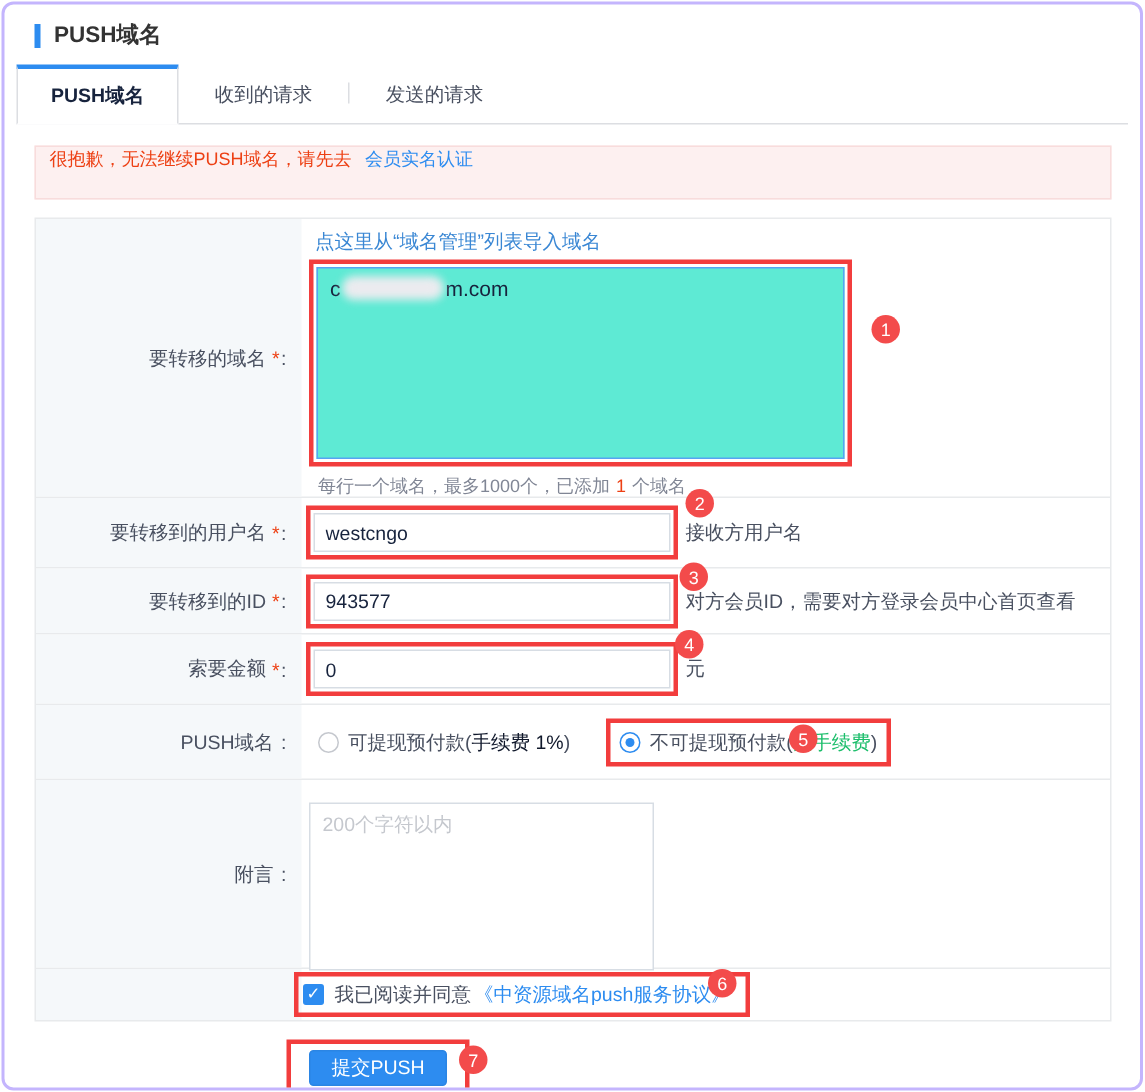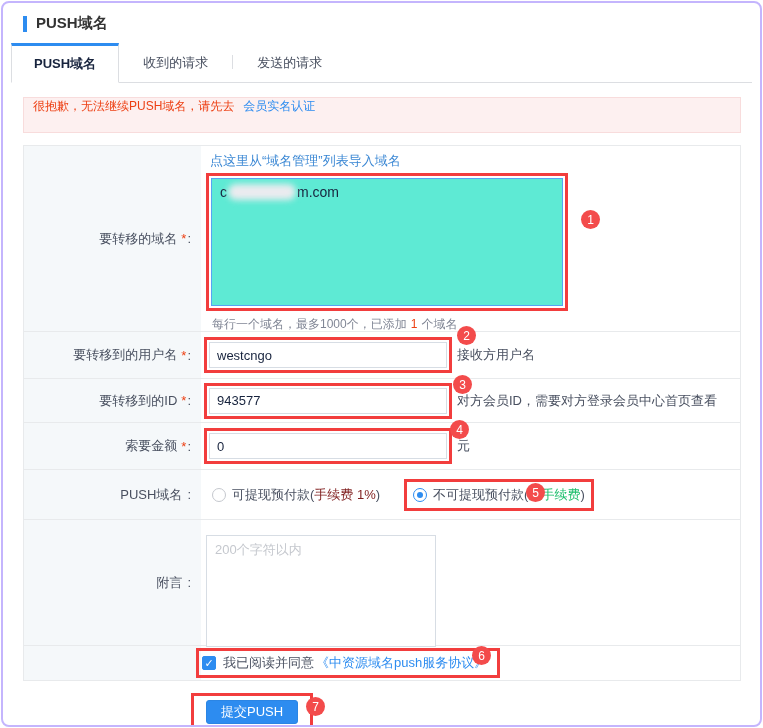--- a/index.html
+++ b/index.html
@@ -83,21 +83,21 @@
   
   .radio-group { display: flex; align-items: center; }
   .radio-label { font-size: 13px; color: #495060; display: inline-flex;
     align-items: center; cursor: pointer; white-space: nowrap; }
   .radio { width: 14px; height: 14px; border-radius: 50%;
     border: 1px solid #c5c8ce; background: #fff; margin-right: 6px;
     position: relative; flex-shrink: 0; }
   .radio.checked { border-color: #2d8cf0; }
   .radio.checked::after { content: ""; position: absolute; inset: 3px;
     background: #2d8cf0; border-radius: 50%; }
-  .fee-red { color: #7f1d1d; }
+  .fee-red { color: #0f172a; }
   .fee-green { color: #1cbe6b; }
   .radio1 { margin-left: 8px; }
   .rect5 { border: 3px solid #f23d3d; padding: 4px 6px; margin-left: 24px;
     display: inline-flex; align-items: center; }
 
   
   .memo-area { width: 230px; height: 112px; border: 1px solid #d7dde4;
     padding: 5px 8px; font-size: 13px; color: #17233d; resize: none;
     outline: none; margin: 15px 0 0 2px; font-family: inherit; }
   .memo-area::placeholder { color: #c5c8ce; }

